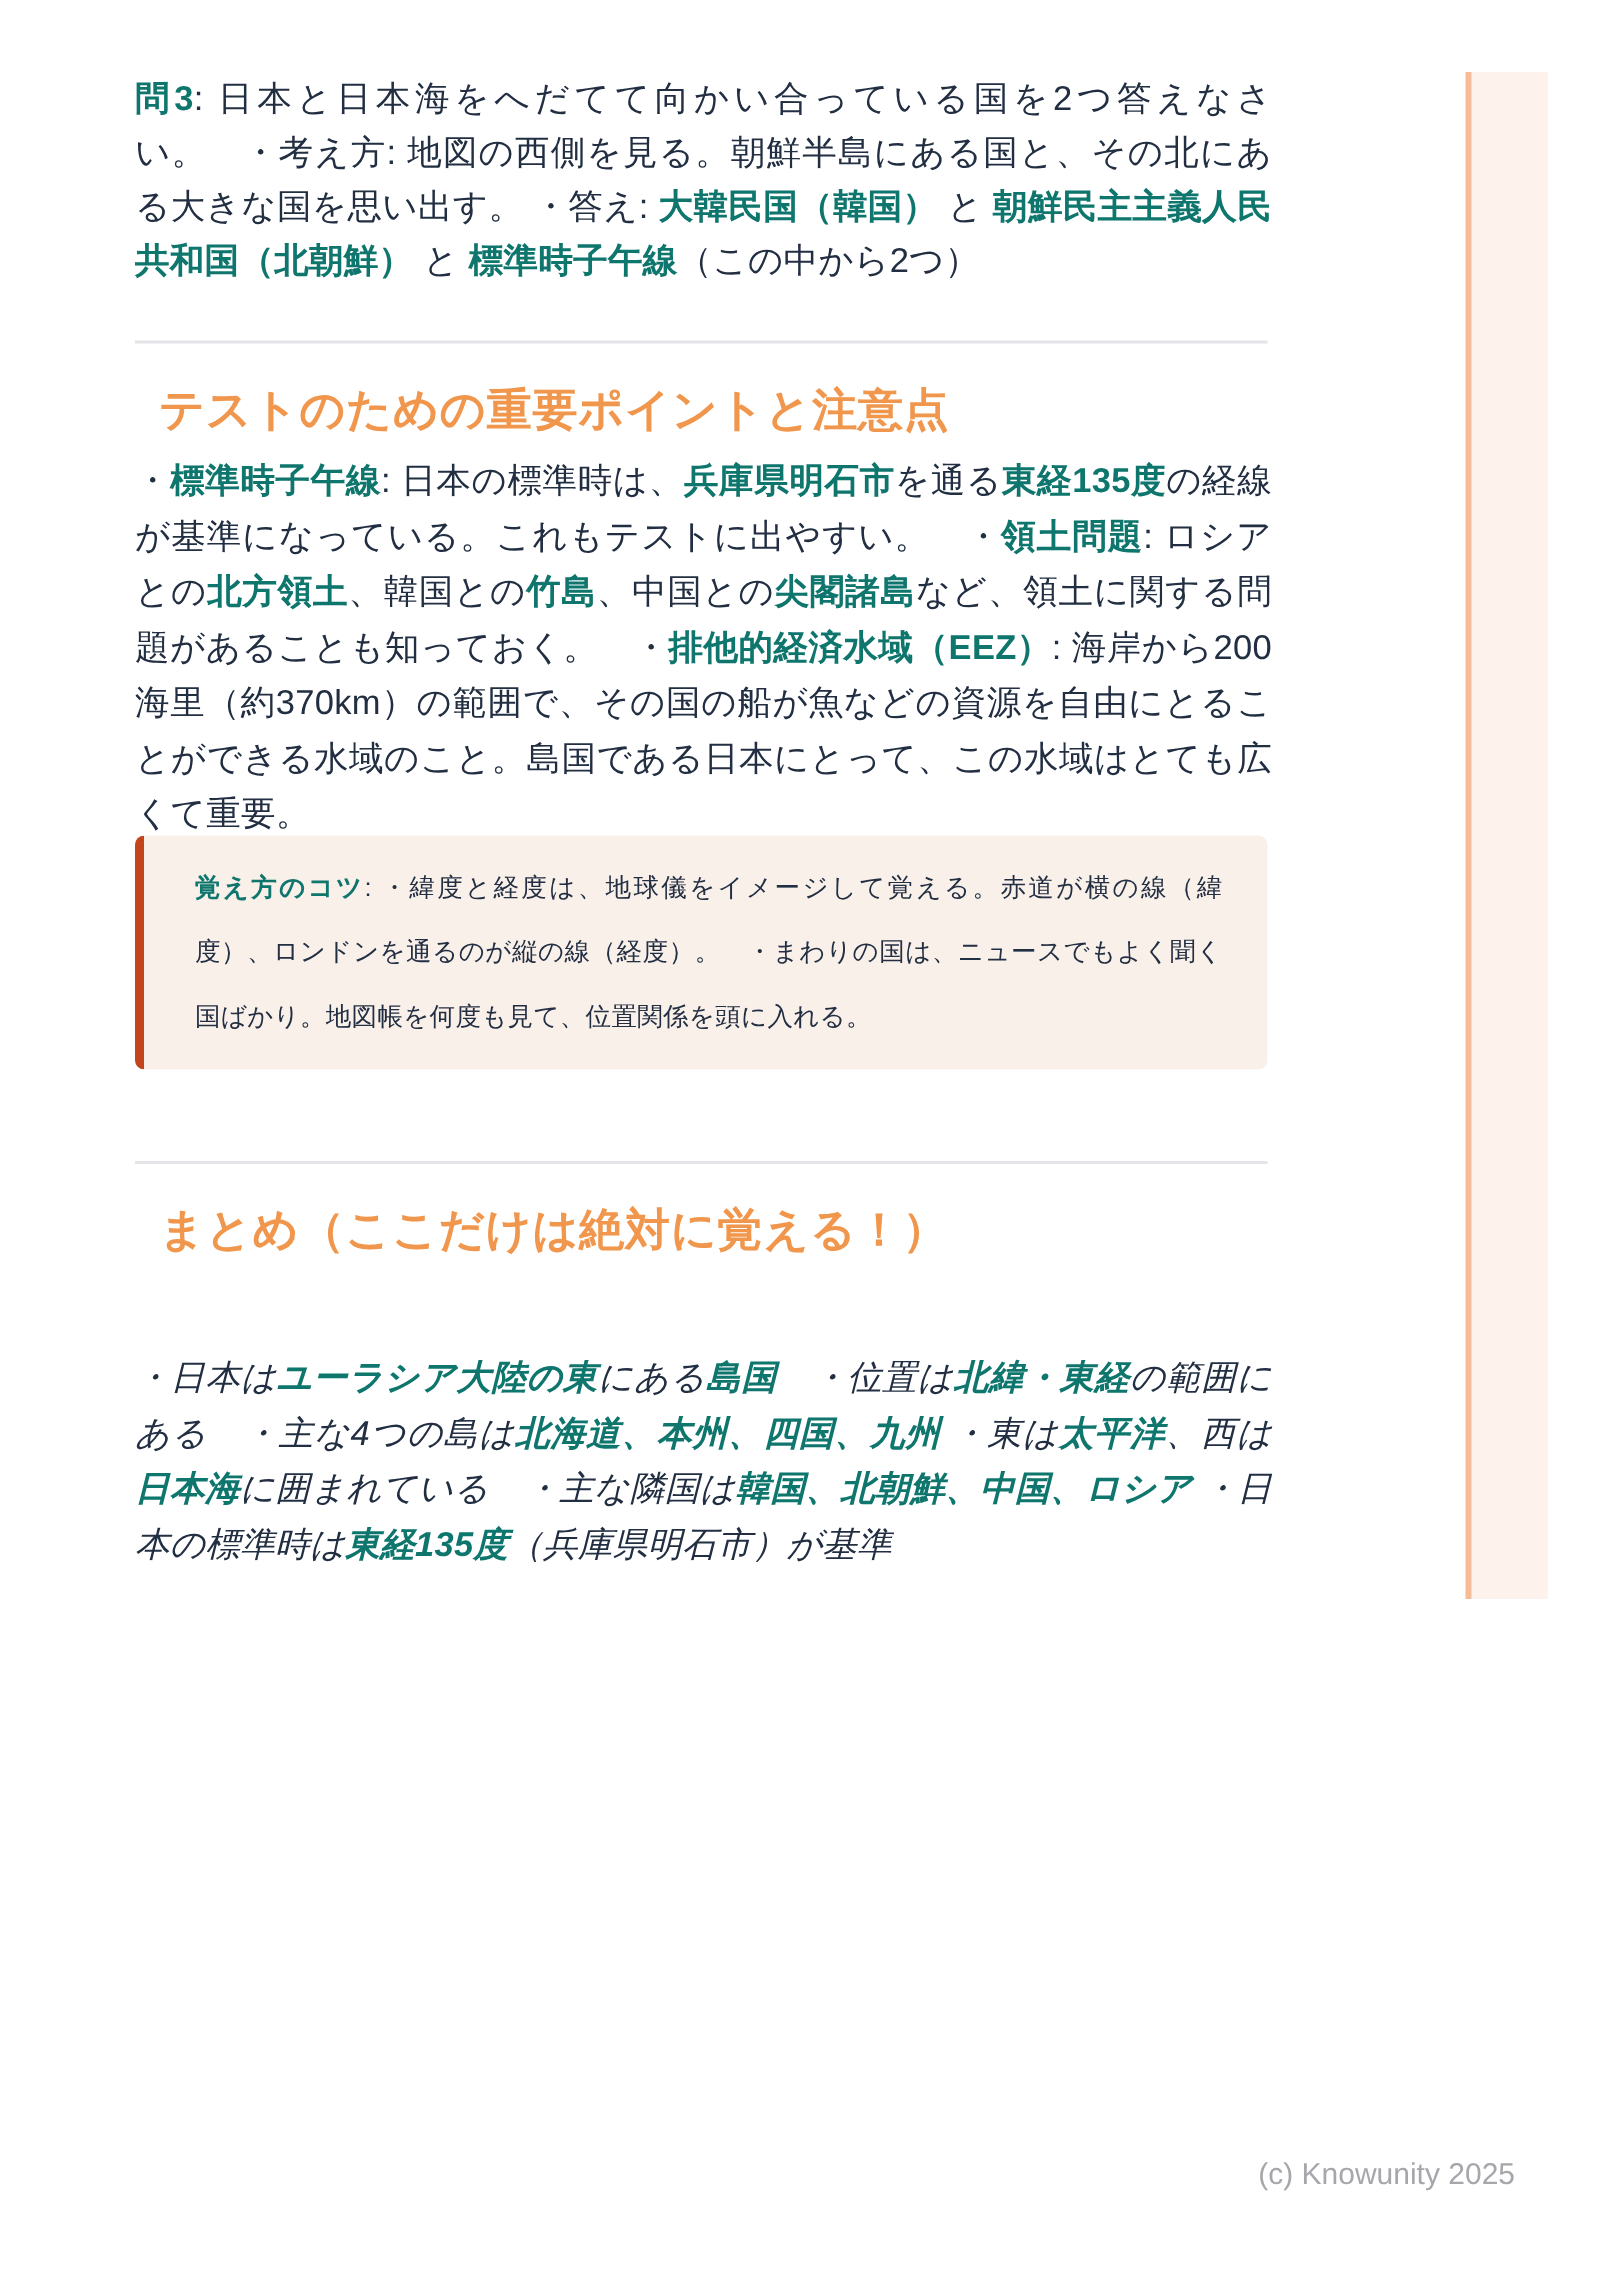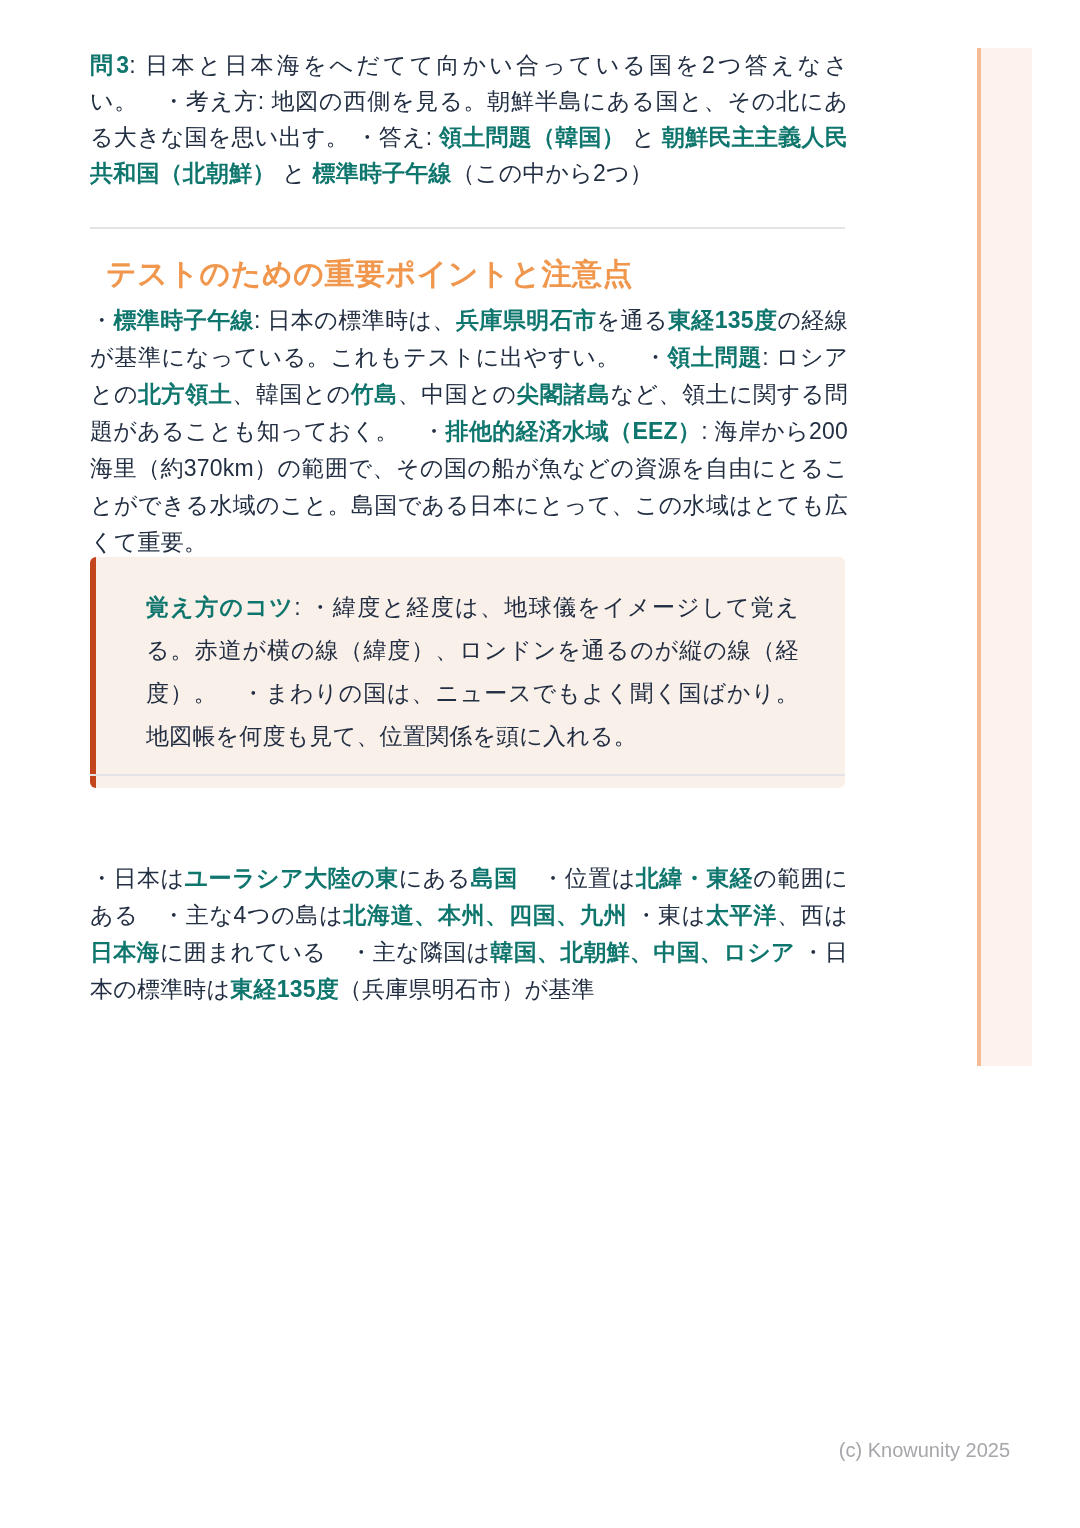--- a/index.html
+++ b/index.html
@@ -25,62 +25,63 @@
 
   .heading{
     position:absolute;left:106px;margin:0;
     font-size:30px;line-height:42px;font-weight:700;color:#f0974d;
     letter-spacing:0.5px;white-space:nowrap;
   }
   .h-points{top:253px;}
   .h-summary{top:800px;}
 
   .p-points{top:302px;line-height:37px;}
-  .p-summary{top:860px;line-height:37px;}
+  .p-summary{top:900px;line-height:37px;font-style:italic;}
 
   .callout{
     position:absolute;left:90px;top:557px;width:755px;box-sizing:border-box;
     background:#faf0ea;border-left:6px solid #c2451c;border-radius:6px;
     padding:13px 30px 14px 34px;
   }
   .callout p{
-    margin:16px;font-size:23px;line-height:43px;color:#222e42;
+    margin:0;font-size:17px;line-height:43px;color:#222e42;
     text-align:justify;letter-spacing:0.2px;
   }
 
   .side-panel{
     position:absolute;left:977px;top:48px;width:55px;height:1018px;
     box-sizing:border-box;background:#fdf3ec;border-left:4px solid #f4bd98;
   }
 
   .footer{
     position:absolute;top:1440px;right:70px;margin:0;
     font-size:20px;line-height:20px;color:#a6a6ab;
     font-family:"Liberation Sans","DejaVu Sans",sans-serif;
   }
 </style>
 </head>
 <body>
 
 <div class="page">
 
-  <p class="para q-para"><span class="b">問3</span><span>: 日本と日本海をへだてて向かい合っている国を2つ答えなさい。　・考え方: 地図の西側を見る。朝鮮半島にある国と、その北にある大きな国を思い出す。 ・答え: </span><span class="b">領土問題（韓国）</span><span> と </span><span class="b">朝鮮民主主義人民共和国（北朝鮮）</span><span> と </span><span class="b">標準時子午線</span><span>（この中から2つ）</span></p>
+  <p class="para q-para"><span class="b">問3</span><span>: 日本と日本海をへだてて向かい合っている国を2つ答えなさい。　・考え方: 地図の西側を見る。朝鮮半島にある国と、その北にある大きな国を思い出す。 ・答え: </span><span class="b">大韓民国（韓国）</span><span> と </span><span class="b">朝鮮民主主義人民共和国（北朝鮮）</span><span> と </span><span class="b">標準時子午線</span><span>（この中から2つ）</span></p>
 
   <div class="divider d1"></div>
 
   <h2 class="heading h-points">テストのための重要ポイントと注意点</h2>
 
   <p class="para p-points"><span>・</span><span class="b">標準時子午線</span><span>: 日本の標準時は、</span><span class="b">兵庫県明石市</span><span>を通る</span><span class="b">東経135度</span><span>の経線が基準になっている。これもテストに出やすい。　・</span><span class="b">領土問題</span><span>: ロシアとの</span><span class="b">北方領土</span><span>、韓国との</span><span class="b">竹島</span><span>、中国との</span><span class="b">尖閣諸島</span><span>など、領土に関する問題があることも知っておく。　・</span><span class="b">排他的経済水域（EEZ）</span><span>: 海岸から200海里（約370km）の範囲で、その国の船が魚などの資源を自由にとることができる水域のこと。島国である日本にとって、この水域はとても広くて重要。</span></p>
 
   <div class="callout">
     <p><span class="b">覚え方のコツ</span><span>: ・緯度と経度は、地球儀をイメージして覚える。赤道が横の線（緯度）、ロンドンを通るのが縦の線（経度）。　・まわりの国は、ニュースでもよく聞く国ばかり。地図帳を何度も見て、位置関係を頭に入れる。</span></p>
   </div>
 
   <div class="divider d2"></div>
 
+  <h2 class="heading h-summary">まとめ（ここだけは絶対に覚える！）</h2>
 
   <p class="para p-summary"><span>・日本は</span><span class="b">ユーラシア大陸の東</span><span>にある</span><span class="b">島国</span><span>　・位置は</span><span class="b">北緯・東経</span><span>の範囲にある　・主な4つの島は</span><span class="b">北海道、本州、四国、九州</span><span> ・東は</span><span class="b">太平洋</span><span>、西は</span><span class="b">日本海</span><span>に囲まれている　・主な隣国は</span><span class="b">韓国、北朝鮮、中国、ロシア</span><span> ・日本の標準時は</span><span class="b">東経135度</span><span>（兵庫県明石市）が基準</span></p>
 
   <div class="side-panel"></div>
 
   <p class="footer">(c) Knowunity 2025</p>
 
 </div>
 
 </body></html>

